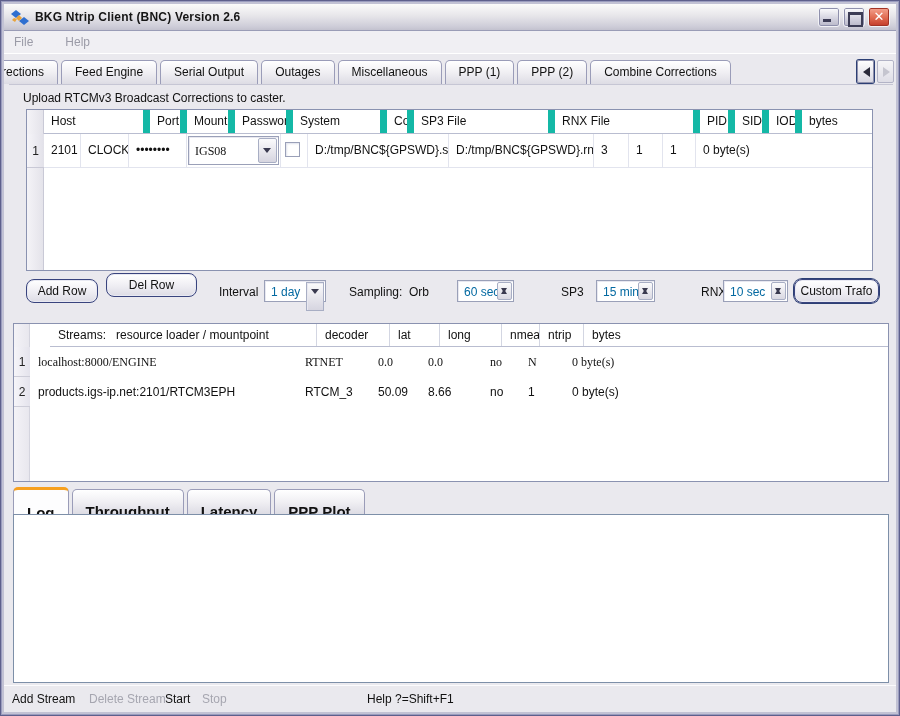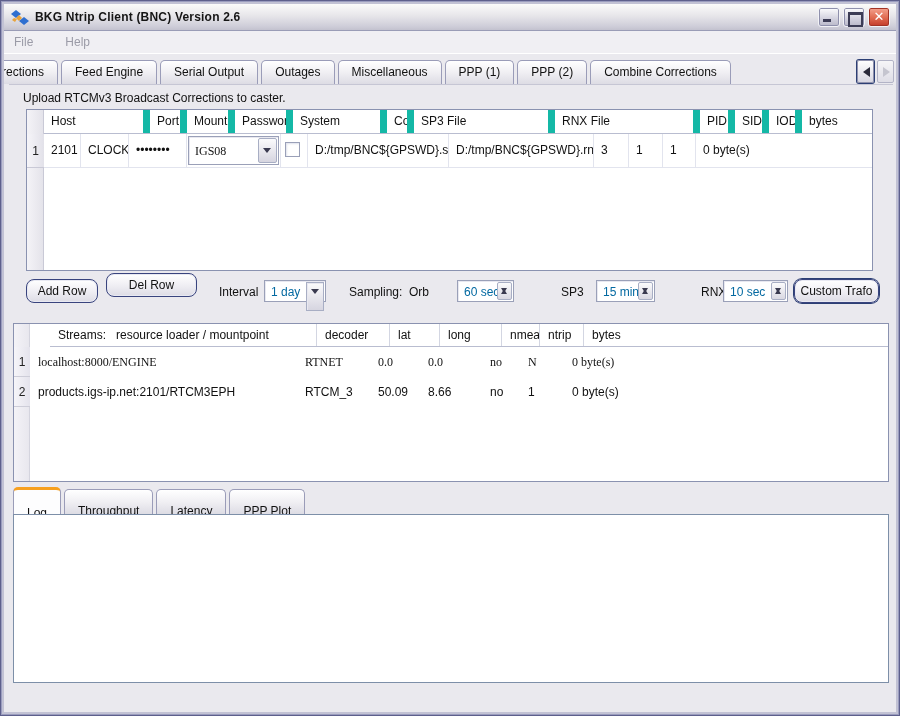--- a/index.html
+++ b/index.html
@@ -114,23 +114,23 @@
   .s-header > div { font-size:12px; color:#111; padding:4px 0 0 8px; border-right:1px solid #d3d6e2; white-space:pre; overflow:hidden; }
   .s-row { position:absolute; left:16px; right:0; height:30px; display:flex; }
   .s-row > div { font-size:12px; color:#111; padding:8px 0 0 8px; white-space:nowrap; overflow:hidden; }
   .s-num { position:absolute; left:0; width:16px; height:30px; font-size:12px; color:#222;
     display:flex; align-items:center; justify-content:center;
     background:linear-gradient(90deg,#f6f5f9,#e4e3ec); border-bottom:1px solid #cdcdd8; }
   .sw0{width:267px}.sw1{width:73px}.sw2{width:50px}.sw3{width:62px}.sw4{width:38px}.sw5{width:44px}.sw6{flex:1;border-right:none !important}
   
   .btabs { position:absolute; left:12px; top:489px; height:24px; display:flex; align-items:flex-end; gap:3px; }
   .btab {
-    height:21px; line-height:19px; padding:12px 13px; font-size:12px; color:#111;
+    height:21px; line-height:19px; padding:12px 13px; font-size:15px; color:#111;
     background:linear-gradient(180deg,#ffffff 0%,#f0eff3 50%,#dddce4 100%);
-    border:1px solid #9a9cb8; border-bottom:none; border-radius:5px 5px 0 0; cursor:pointer;
+    border:1px solid #9a9cb8; border-bottom:none; border-radius:5px 5px 0 0; cursor:pointer;font-weight:bold;
   }
   .btab.selected { height:24px; line-height:22px; background:#fdfdfe; border-top:3px solid #f7a01f; }
   .logpane { position:absolute; left:12px; top:513px; width:876px; height:169px;
     background:#fff; border:1px solid #7d8fa8; }
   
   .statusbar { position:absolute; left:3px; right:3px; bottom:3px; height:27px;
     background:#eae9ee; border-top:1px solid #fbfbfd; display:flex; align-items:center; }
   .sb-item { font-size:12px; color:#111; margin-left:0; cursor:pointer; white-space:nowrap; }
   .sb-item.disabled { color:#a6a6b0; cursor:default; }
   .sb-help { position:absolute; left:363px; font-size:12px; color:#111; }
@@ -301,14 +301,21 @@
   </div>
 
   <div class="btabs">
     <div class="btab selected">Log</div>
     <div class="btab">Throughput</div>
     <div class="btab">Latency</div>
     <div class="btab">PPP Plot</div>
   </div>
   <div class="logpane"></div>
 
+  <div class="statusbar">
+    <span class="sb-item pos-add">Add Stream</span>
+    <span class="sb-item disabled pos-del">Delete Stream</span>
+    <span class="sb-item pos-start">Start</span>
+    <span class="sb-item disabled pos-stop">Stop</span>
+    <span class="sb-help">Help ?=Shift+F1</span>
+  </div>
 
 </div>
 
 </body></html>

